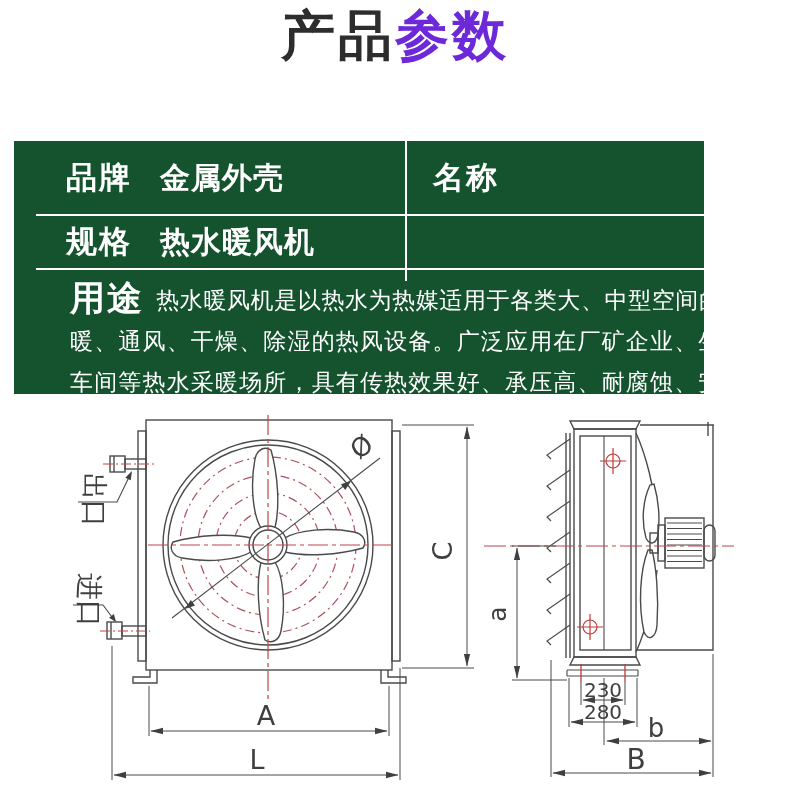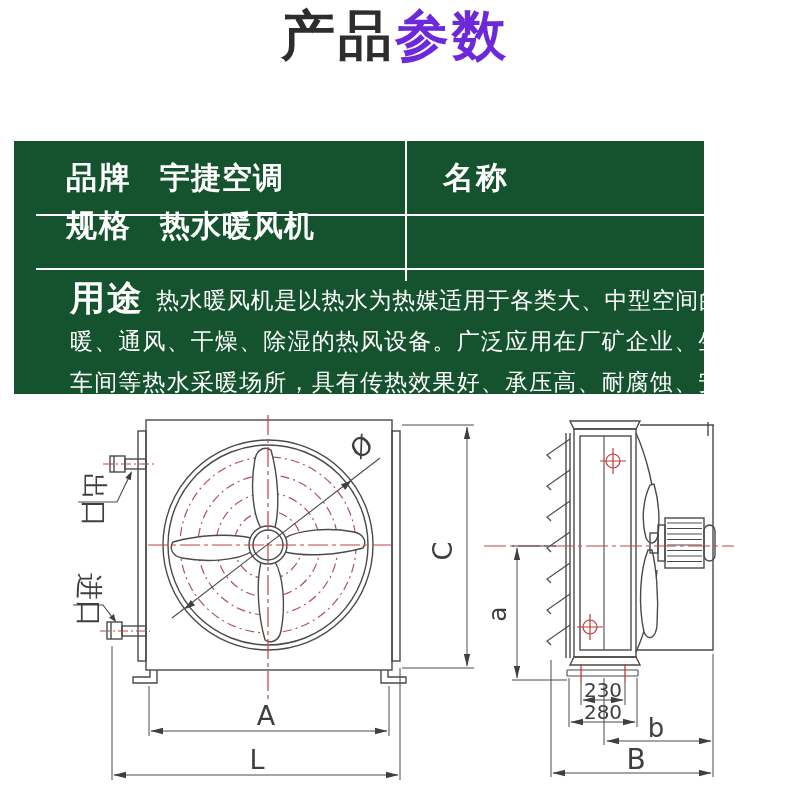--- a/index.html
+++ b/index.html
@@ -8,24 +8,24 @@
   
   .title{position:absolute;top:0;left:0;width:790px;height:95px;
          display:flex;justify-content:center;
          font-size:54px;font-weight:800;letter-spacing:3px;}
   .title .t-black{color:#2d2d2d;}
   .title .t-red{color:#6d28d9;}
   
   .spec{position:absolute;left:14px;top:97px;width:690px;height:253px;background:#14532d;color:#fff;margin-top:44px;}
   .spec-row{position:absolute;left:0;width:766px;display:flex;}
   .row1{top:0;height:74px;}
-  .row2{top:58px;height:54px;text-align:right;}
+  .row2{top:74px;height:54px;text-align:right;}
   .cell{display:flex;align-items:center;}
   .cell.left{width:391px;padding-left:52px;box-sizing:border-box;}
-  .cell.right{flex:1;padding-left:38px;box-sizing:border-box;}
+  .cell.right{flex:1;padding-left:28px;box-sizing:border-box;}
   .lbl{font-size:31px;font-weight:700;letter-spacing:2px;}
   .val{font-size:30px;font-weight:600;margin-left:28px;letter-spacing:1px;white-space:nowrap;}
   .val.small{font-size:24px;margin-left:24px;}
   .hdiv{position:absolute;left:22px;width:731px;height:2px;background:#fff;}
   .hdiv1{top:73px;} .hdiv2{top:127px;}
   .vdiv{position:absolute;left:391px;top:0;width:2px;height:140px;background:#fff;}
   .usage{position:absolute;left:0;top:128px;width:766px;height:125px;
          padding:8px 34px 0 56px;box-sizing:border-box;}
   .usage-p{font-size:23px;line-height:41px;text-align:justify;letter-spacing:0.5px;}
   .usage-lbl{font-size:35px;font-weight:700;margin-right:12px;letter-spacing:2px;vertical-align:-2px;}
@@ -40,21 +40,21 @@
 
   <div class="title">
     <span class="t-black">产品</span>
       <span class="t-red">参数</span>
   </div>
 
   <div class="spec">
     <div class="spec-row row1">
       <div class="cell left">
         <span class="lbl">品牌</span>
-        <span class="val">宇捷空调</span>
+        <span class="val">金属外壳</span>
       </div>
       <div class="cell right">
         <span class="lbl">名称</span>
       </div>
     </div>
     <div class="spec-row row2">
       <div class="cell left">
         <span class="lbl">规格</span>
         <span class="val">热水暖风机</span>
       </div>

